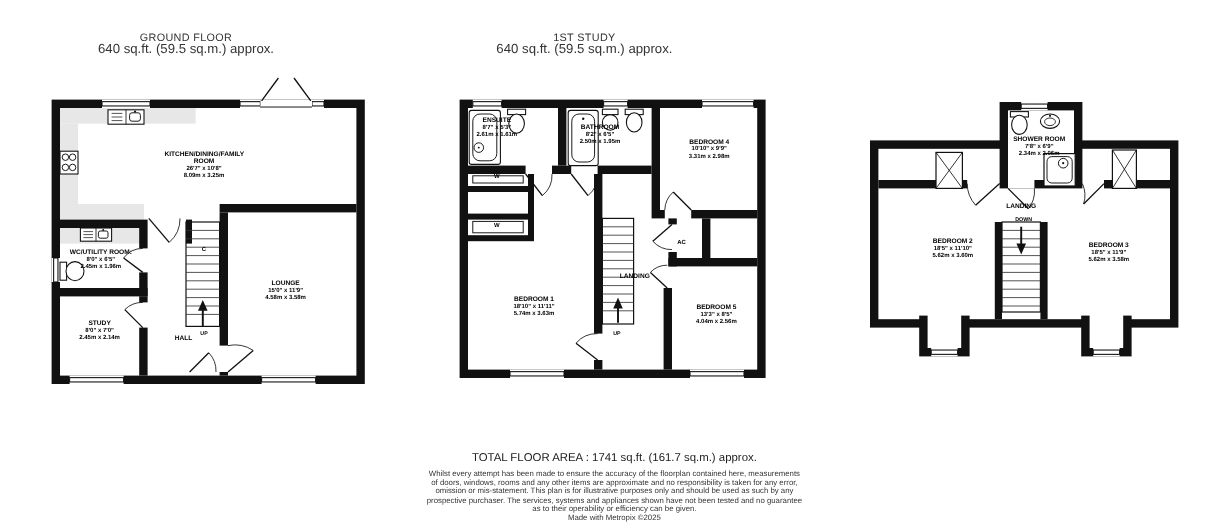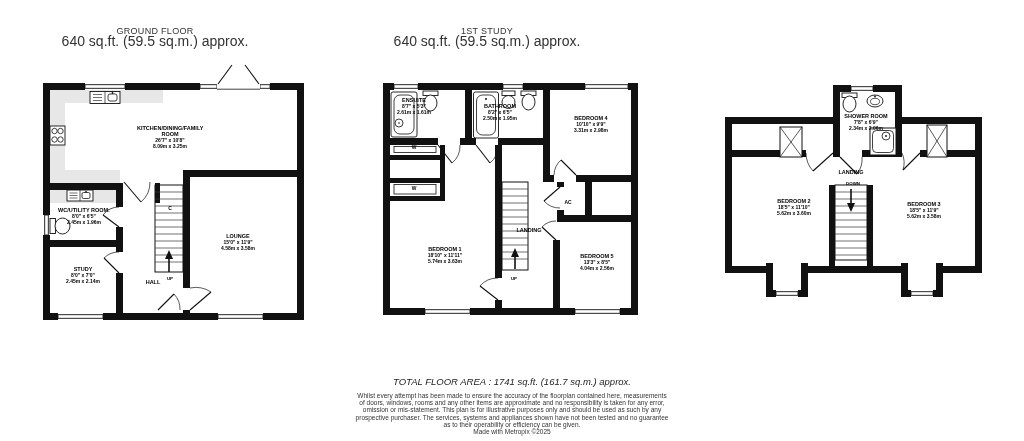--- a/index.html
+++ b/index.html
@@ -1,31 +1,31 @@
 <!DOCTYPE html>
 <html><head>
 <meta charset="utf-8">
 <style>
   html,body{margin:0;padding:0;background:#ffffff;}
   #canvas{position:relative;width:1024px;height:441px;background:#ffffff;overflow:hidden;
           font-family:"Liberation Sans", sans-serif;}
   .plan-header{position:absolute;transform:translateX(-50%);text-align:center;color:#333;white-space:nowrap;}
   .plan-header .ph-title{font-size:9px;line-height:10px;letter-spacing:.3px;}
-  .plan-header .ph-area{font-size:14px;line-height:10px;}
+  .plan-header .ph-area{font-size:11px;line-height:10px;}
   .plansvg{position:absolute;}
   .room-label{position:absolute;transform:translate(-50%,-50%) scale(0.5);text-align:center;
               color:#000;font-weight:bold;white-space:nowrap;line-height:1.12;}
   .room-label .rl-name{font-size:11px;}
   .room-label .rl-dim{font-size:10px;}
   .room-label.wrap{white-space:normal;width:132px;}
   .ann{position:absolute;transform:translate(-50%,-50%) scale(0.45);font-weight:bold;font-size:11px;
        color:#000;white-space:nowrap;}
   .ann.sm{transform:translate(-50%,-50%) scale(0.4);}
   .footer-title{position:absolute;left:512px;top:376px;transform:translateX(-50%);font-size:9.5px;
-                color:#222;white-space:nowrap;font-style:italic;}
+                color:#222;white-space:nowrap;}
   .footer-disc{position:absolute;left:512px;top:392px;transform:translateX(-50%);text-align:center;
                color:#333;font-size:6.5px;line-height:7.2px;white-space:nowrap;}
 </style>
 </head>
 <body>
 
 <div id="canvas">
 
   <div class="plan-header" style="left:155px;top:26px">
     <div class="ph-title">GROUND FLOOR</div>

